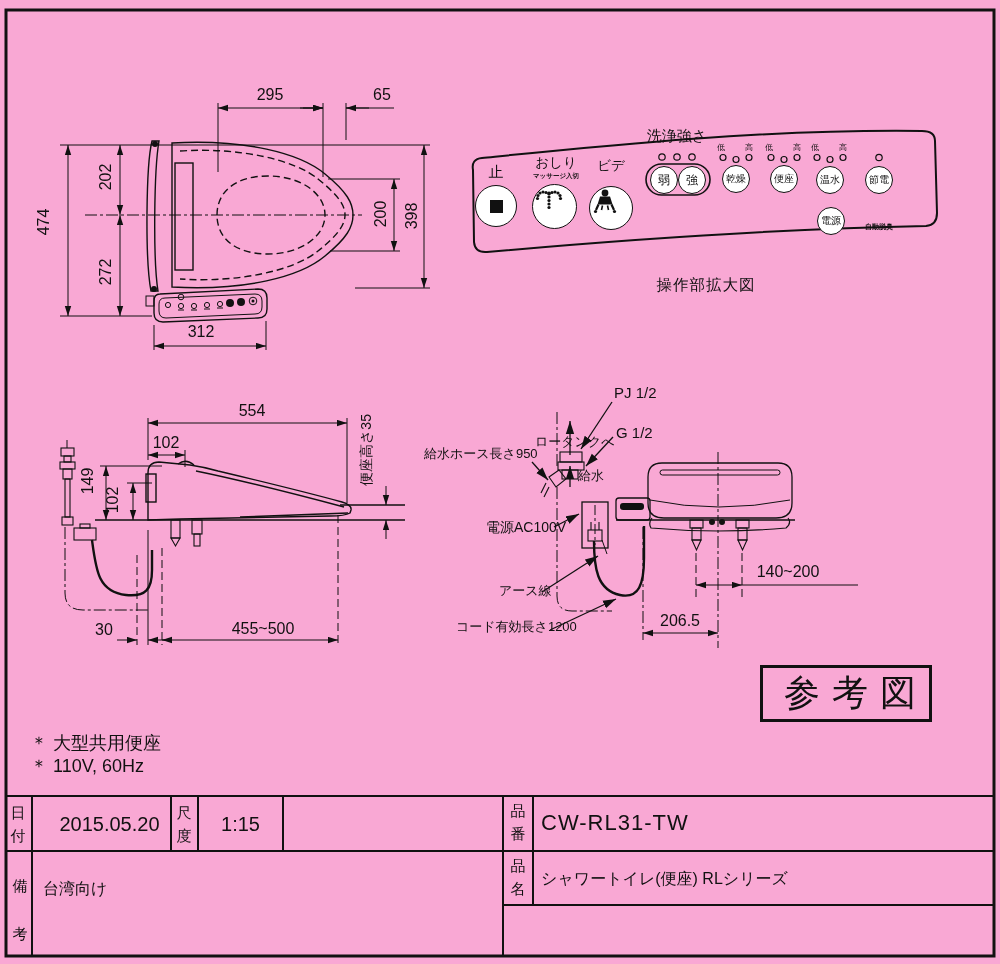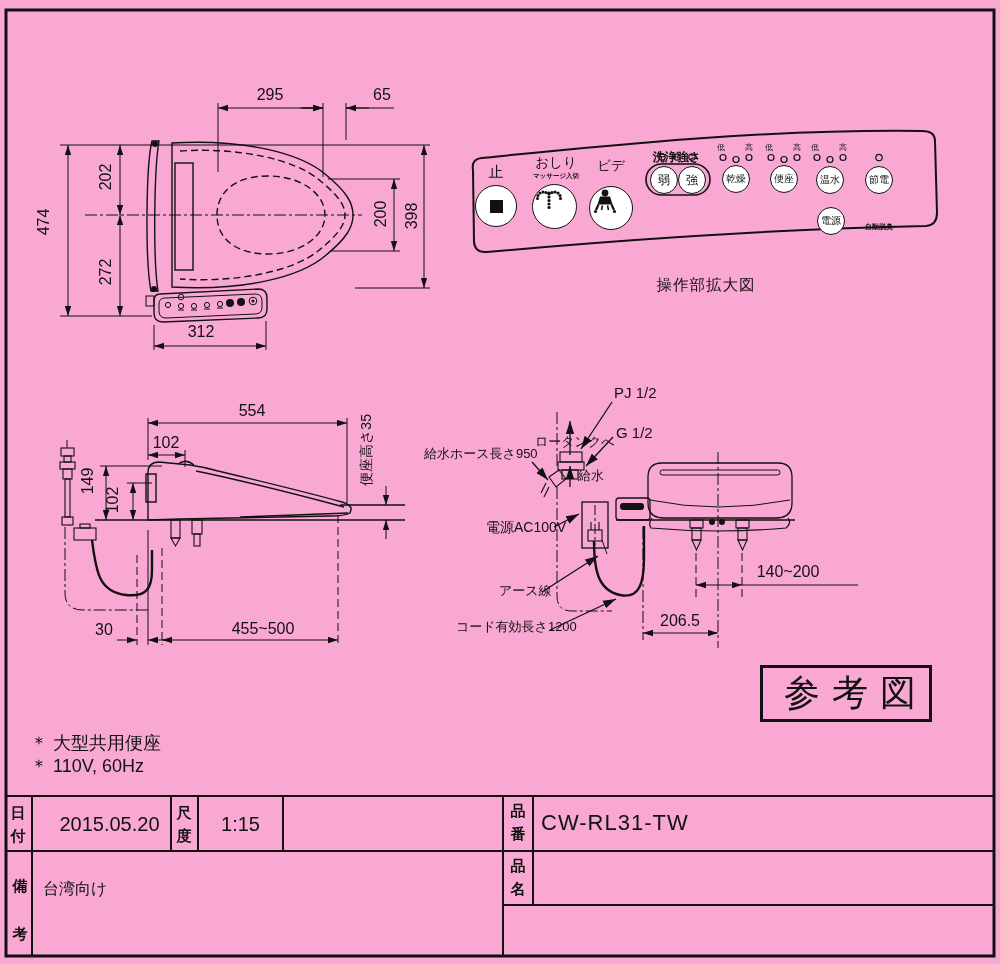--- a/index.html
+++ b/index.html
@@ -6,21 +6,21 @@
   .page{position:relative;width:1000px;height:964px;background:#f9a8d4;overflow:hidden;
         font-family:"Liberation Sans",sans-serif;color:#111;}
   svg{position:absolute;left:0;top:0;}
   .lbl{position:absolute;white-space:nowrap;color:#111;line-height:1;}
   .ctr{transform:translate(-50%,-50%);}
   .rot{transform:translate(-50%,-50%) rotate(-90deg);}
   .dim{font-size:16px;}
   .btn{position:absolute;border:1.9px solid #111;border-radius:50%;background:#fff;
        display:flex;align-items:center;justify-content:center;box-sizing:border-box;}
   .sq{width:13px;height:13px;background:#111;}
-  .vlabel{position:absolute;width:20px;word-break:break-all;font-size:15px;line-height:23px;text-align:center;font-weight:bold;}
+  .vlabel{position:absolute;width:20px;word-break:break-all;font-size:15px;line-height:23px;text-align:center;}
   .tb{position:absolute;font-size:20px;}
   .big-co{position:absolute;left:503px;top:913px;width:492px;text-align:center;
           font-size:29px;font-weight:bold;letter-spacing:2px;}
   .refbox{position:absolute;left:760px;top:665px;width:172px;height:57px;border:3px solid #111;
           display:flex;align-items:center;justify-content:center;font-size:36px;letter-spacing:12px;
           padding-left:20px;box-sizing:border-box;}
 </style>
 </head>
 <body>
 
@@ -296,21 +296,21 @@
   <svg width="30" height="30" viewBox="-15 -14 30 30">
     <circle cx="0" cy="-8" r="3.4" fill="#111"></circle>
     <path d="M-5,-4.5 L5,-4.5 L7.5,3.5 L-7.5,3.5 Z" fill="#111"></path>
     <path d="M-6.5,3.5 L-9,9 M6.5,3.5 L9,9" stroke="#111" stroke-width="2.2"></path>
     <circle cx="-9.5" cy="10.5" r="1.6" fill="#111"></circle>
         <circle cx="9.5" cy="10.5" r="1.6" fill="#111"></circle>
     <path d="M-2.5,4.5 L-3.5,9 M2.5,4.5 L3.5,9" stroke="#111" stroke-width="1.6"></path>
   </svg>
 </div>
 
-<div class="lbl ctr" style="left:677px;top:157px;font-size:12px;font-weight:bold">洗浄強さ</div>
+<div class="lbl ctr" style="left:677px;top:135px;font-size:15px;font-weight:normal">洗浄強さ</div>
 <div class="btn" style="left:650px;top:166px;width:28px;height:28px;font-size:12px">
       <span>弱</span>
     </div>
 <div class="btn" style="left:678px;top:166px;width:28px;height:28px;font-size:12px">
       <span>強</span>
     </div>
 
 <div class="lbl ctr" style="left:721px;top:148px;font-size:8px">低</div>
 <div class="lbl ctr" style="left:749px;top:148px;font-size:8px">高</div>
 <div class="btn" style="left:722px;top:165px;width:28px;height:28px;font-size:10px">
@@ -359,16 +359,17 @@
   </g>
 </svg>
 
 <div class="vlabel" style="left:8px;top:801px">日付</div>
 <div class="tb" style="left:32px;top:813px;width:155px;text-align:center">2015.05.20</div>
 <div class="vlabel" style="left:174px;top:801px">尺度</div>
 <div class="tb" style="left:198px;top:813px;width:85px;text-align:center">1:15</div>
 <div class="vlabel" style="left:508px;top:799px">品番</div>
 <div class="tb" style="left:541px;top:810px;font-size:22px;letter-spacing:1px">CW-RL31-TW</div>
 <div class="vlabel" style="left:508px;top:854px">品名</div>
+<div class="tb" style="left:541px;top:869px;font-size:16px">シャワートイレ(便座)  RLシリーズ</div>
 <div class="vlabel" style="left:10px;top:862px;line-height:48px">備考</div>
 <div class="tb" style="left:43px;top:879px;font-size:16px">台湾向け</div>
 
 </div>
 
 </body></html>

